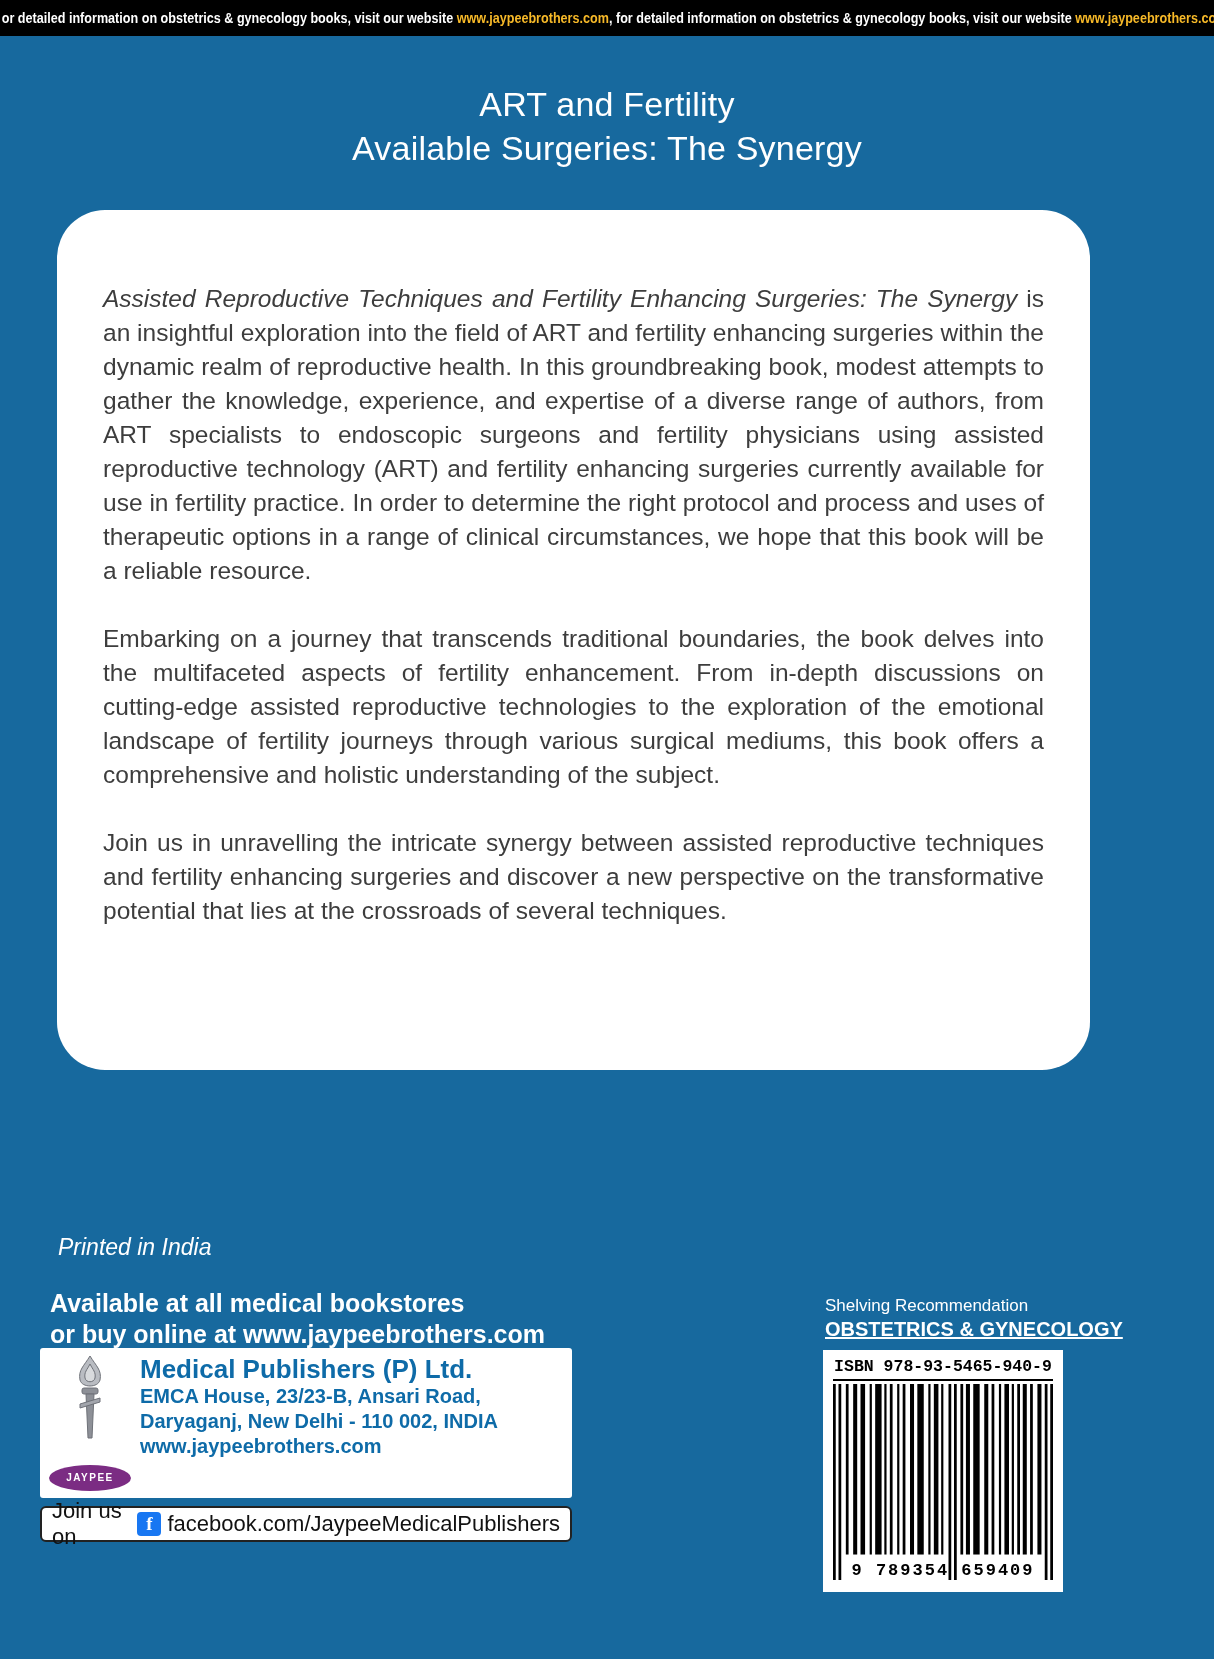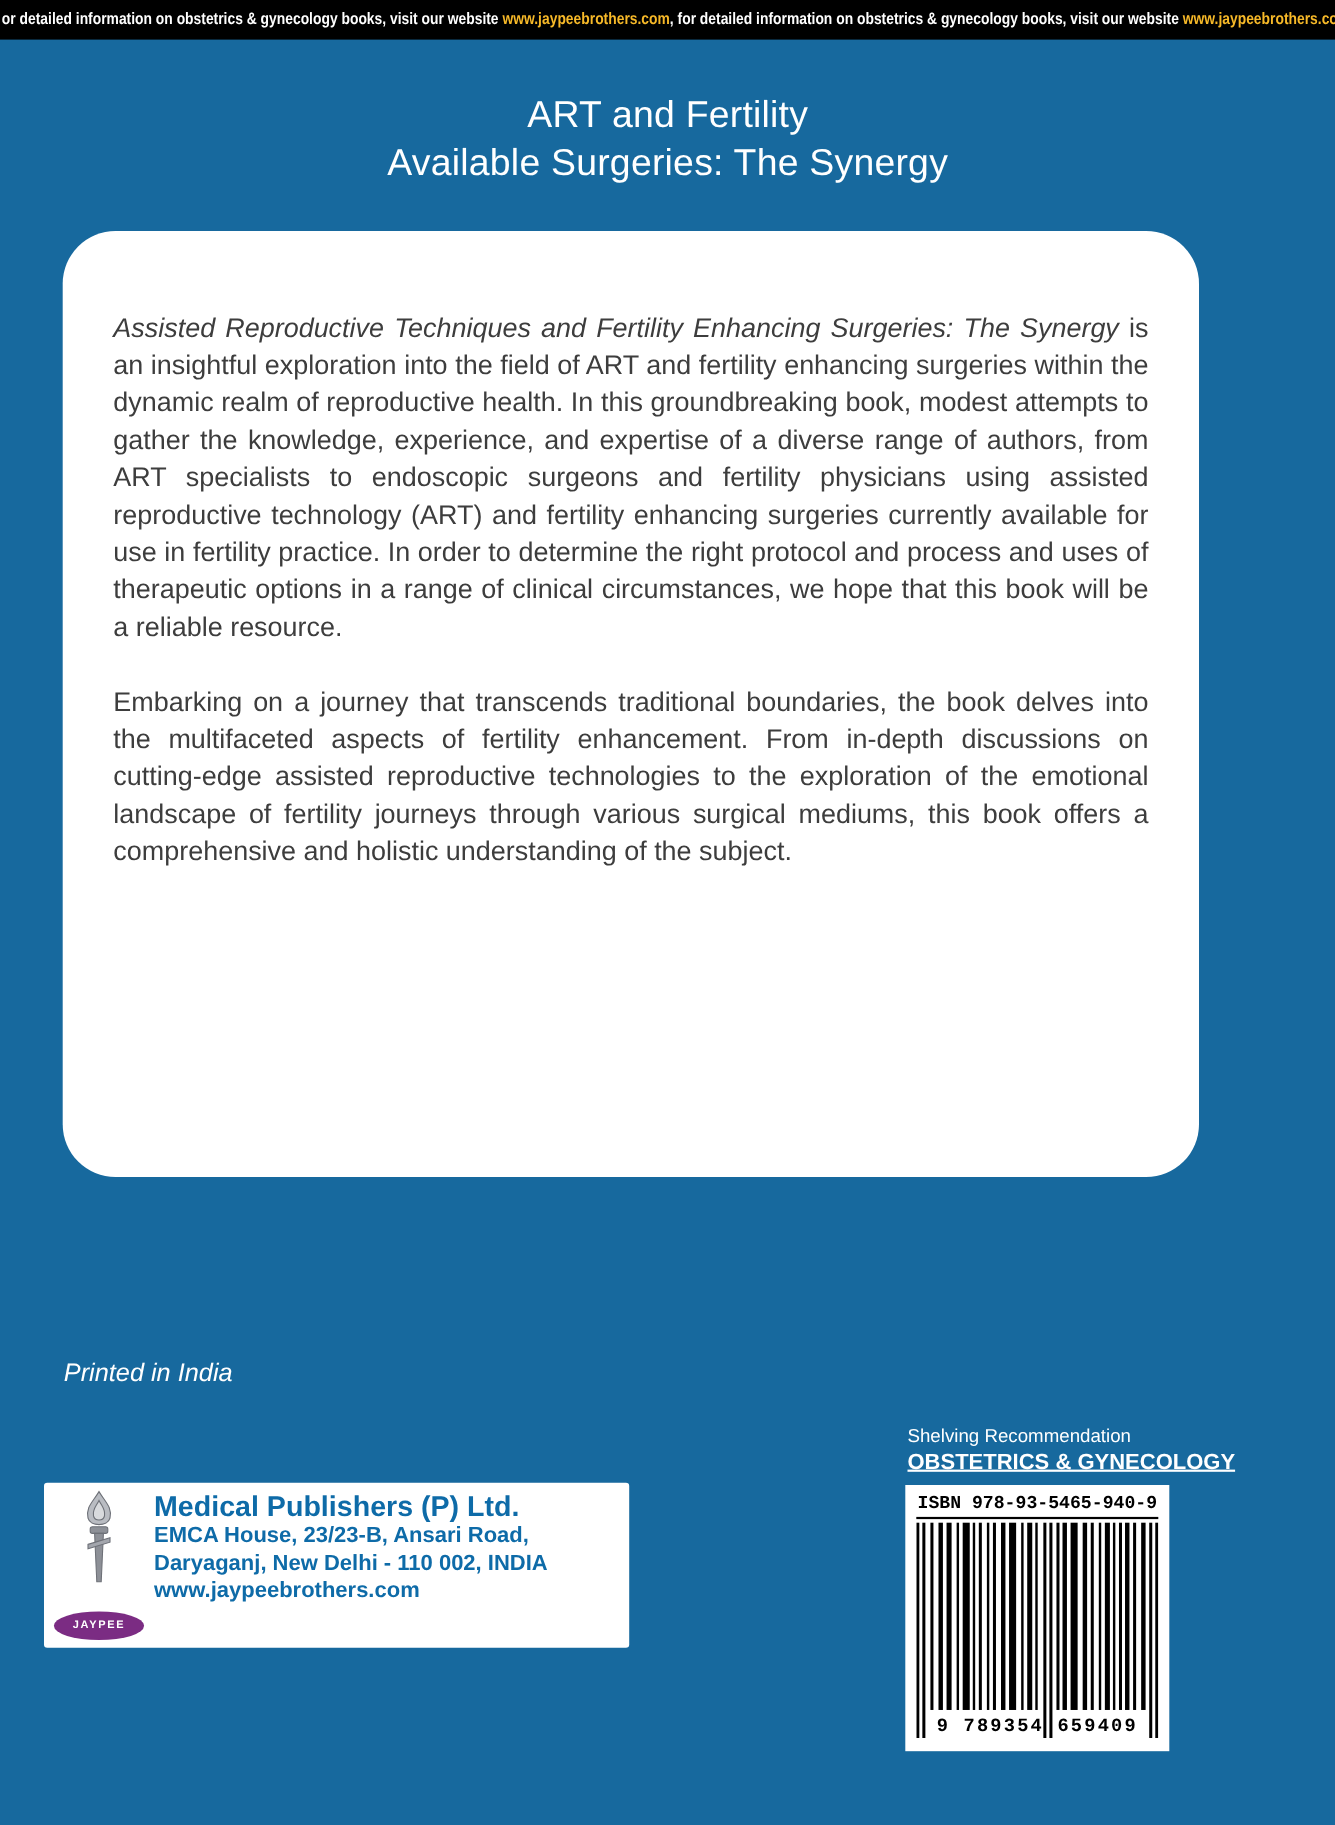--- a/index.html
+++ b/index.html
@@ -124,24 +124,29 @@
   </div>
 
   <div class="book-title">
     <div>ART and Fertility</div>
     <div>Available Surgeries: The Synergy</div>
   </div>
 
   <div class="panel">
     <p><span class="lead-italic">Assisted Reproductive Techniques and Fertility Enhancing Surgeries: The Synergy</span><span> is an insightful exploration into the field of ART and fertility enhancing surgeries within the dynamic realm of reproductive health. In this groundbreaking book, modest attempts to gather the knowledge, experience, and expertise of a diverse range of authors, from ART specialists to endoscopic surgeons and fertility physicians using assisted reproductive technology (ART) and fertility enhancing surgeries currently available for use in fertility practice. In order to determine the right protocol and process and uses of therapeutic options in a range of clinical circumstances, we hope that this book will be a reliable resource.</span></p>
     <p>Embarking on a journey that transcends traditional boundaries, the book delves into the multifaceted aspects of fertility enhancement. From in-depth discussions on cutting-edge assisted reproductive technologies to the exploration of the emotional landscape of fertility journeys through various surgical mediums, this book offers a comprehensive and holistic understanding of the subject.</p>
+    <p>Join us in unravelling the intricate synergy between assisted reproductive techniques and fertility enhancing surgeries and discover a new perspective on the transformative potential that lies at the crossroads of several techniques.</p>
   </div>
 
   <div class="printed">Printed in India</div>
 
+  <div class="avail">
+    <div>Available at all medical bookstores</div>
+    <div>or buy online at www.jaypeebrothers.com</div>
+  </div>
 
   <div class="pubbox">
     <div class="logo">
       <svg width="64" height="112" viewBox="0 0 64 112">
         <g fill="#8d9097" stroke="#6e7178" stroke-width="1">
           <path d="M32 4 C26 14, 20 18, 22 28 C24 36, 40 36, 42 28 C44 18, 38 14, 32 4 Z" fill="#b9bcc2"></path>
           <path d="M32 12 C29 18, 26 20, 27 26 C28 31, 36 31, 37 26 C38 20, 35 18, 32 12 Z" fill="#d8dadd"></path>
           <rect x="24" y="36" width="16" height="6" rx="2"></rect>
           <path d="M28 42 L36 42 L34 86 L30 86 Z"></path>
           <path d="M22 52 L42 46 L42 50 L22 56 Z" fill="#a3a6ad"></path>
@@ -150,20 +155,25 @@
       <div class="logo-pill">JAYPEE</div>
     </div>
     <div class="pubtext">
       <div class="pub-sub">Medical Publishers (P) Ltd.</div>
       <div class="pub-addr">EMCA House, 23/23-B, Ansari Road,</div>
       <div class="pub-addr">Daryaganj, New Delhi - 110 002, INDIA</div>
       <div class="pub-web">www.jaypeebrothers.com</div>
     </div>
   </div>
 
+  <div class="fbbar">
+    <span>Join us on</span>
+    <span class="fbicon">f</span>
+    <span>facebook.com/JaypeeMedicalPublishers</span>
+  </div>
 
   <div class="shelving">
     <div class="shelving-label">Shelving Recommendation</div>
     <div class="shelving-cat">OBSTETRICS &amp; GYNECOLOGY</div>
   </div>
 
   <div class="barcode-card">
     <div class="isbn-label">ISBN 978-93-5465-940-9</div>
     <div class="bars-wrap">
       <svg id="barcode-svg" preserveAspectRatio="none" viewBox="0 0 120 100">

